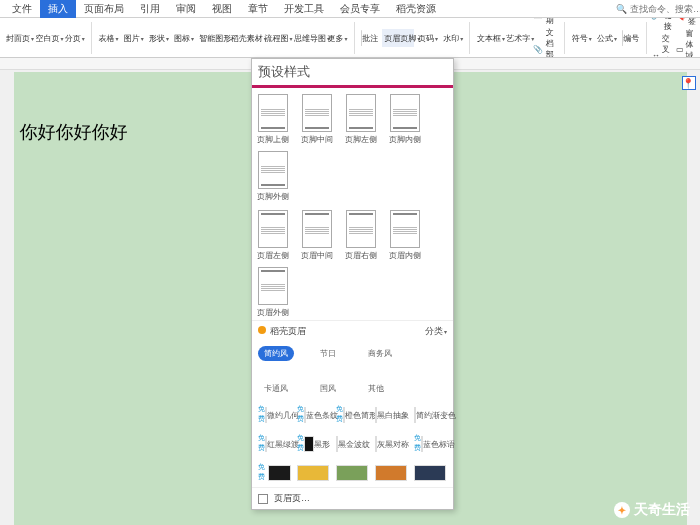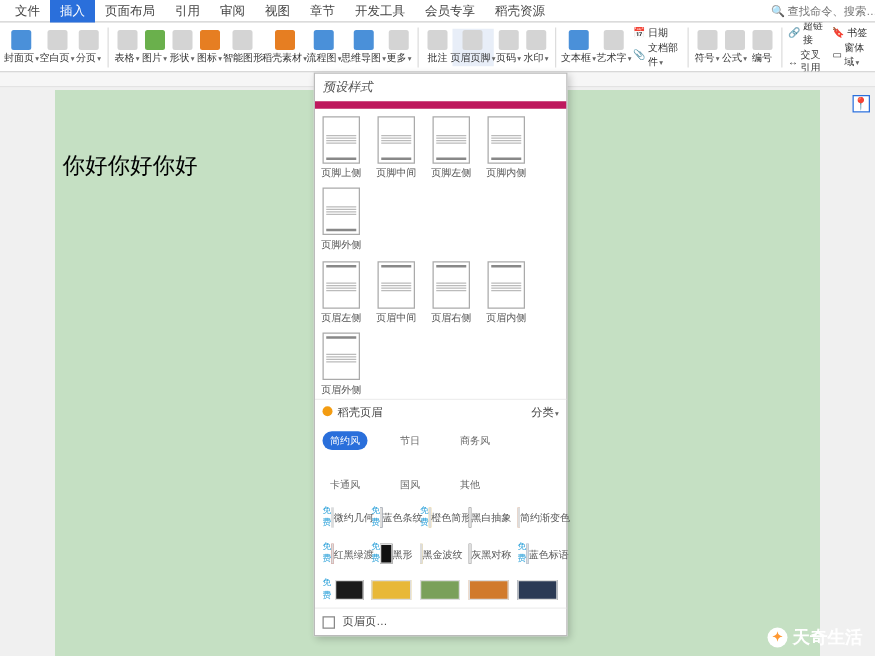--- a/index.html
+++ b/index.html
@@ -1,35 +1,35 @@
 <!DOCTYPE html>
 <html><head>
 <meta charset="utf-8">
 <style>
 * { box-sizing: border-box; margin: 0; padding: 0; }
 body { width: 700px; height: 525px; font-family: "Microsoft YaHei", sans-serif; font-size: 10px; background: #fff; overflow: hidden; position: relative; }
 .tab-bar { height: 18px; display: flex; align-items: center; border-bottom: 1px solid #d0d0d0; padding-left: 4px; }
 .tab { padding: 2px 8px; font-size: 10px; color: #444; cursor: pointer; }
 .tab.active { background: #2a6fdb; color: #fff; }
 .ribbon { height: 40px; display: flex; align-items: center; border-bottom: 1px solid #ccc; padding: 2px 4px; gap: 2px; overflow: hidden; }
-.ribbon-btn { display: flex; flex-direction: column; align-items: center; padding: 1px 2px; min-width: 20px; }
+.ribbon-btn { display: flex; flex-direction: row; align-items: center; padding: 1px 2px; min-width: 20px; }
 .ribbon-btn .icon { width: 16px; height: 16px; background: #d4d4d4; border-radius: 2px; }
 .ribbon-btn .icon.blue { background: #4a90d9; }
 .ribbon-btn .icon.green { background: #6ab04c; }
 .ribbon-btn .icon.orange { background: #e67e22; }
 .ribbon-btn .lbl { font-size: 8px; color: #333; margin-top: 1px; white-space: nowrap; }
 .with-caret::after { content: "▾"; font-size: 6px; margin-left: 1px; color: #666; }
 .ribbon-sep { width: 1px; height: 32px; background: #ddd; margin: 0 3px; }
 .ruler-area { height: 12px; border-bottom: 1px solid #ddd; background: #f6f6f6; }
 .canvas { position: relative; width: 100%; height: 455px; background: linear-gradient(#f0f0f0, #f0f0f0); display: flex; justify-content: center; }
-.page { margin-top: 2px; width: 612px; background: #c5e0c3; position: relative; }
+.page { margin-top: 2px; width: 673px; background: #c5e0c3; position: relative; }
 .page-text { position: absolute; top: 48px; left: 6px; font-family: "SimSun", serif; font-size: 18px; color: #000; }
 .colormark { position: absolute; right: 4px; top: 6px; width: 14px; height: 14px; border: 1px solid #2a6fdb; background: #fff; display: flex; align-items: center; justify-content: center; color: #2a6fdb; z-index: 30; }
 .dropdown { position: absolute; left: 251px; top: 58px; width: 203px; background: #fff; border: 1px solid #bbb; box-shadow: 2px 2px 6px rgba(0,0,0,.2); z-index: 20; }
-.dd-title { font-size: 10px; color: #555; padding: 4px 6px; border-bottom: 6px solid #be185d; font-style: italic; }
+.dd-title { font-size: 13px; color: #555; padding: 4px 6px; border-bottom: 3px solid #be185d; }
 .dd-section { padding: 6px 6px 2px 6px; }
 .tmpl-grid { display: flex; flex-wrap: wrap; gap: 6px 14px; justify-content: flex-start; }
 .tmpl { width: 30px; display: flex; flex-direction: column; align-items: center; cursor: pointer; }
 .tmpl-box { width: 30px; height: 38px; border: 1px solid #aaa; background: #fff; display: flex; flex-direction: column; justify-content: space-between; padding: 2px; }
 .tmpl-box .hline { height: 2px; background: #888; width: 100%; }
 .tmpl-lines { display: flex; flex-direction: column; gap: 1px; flex: 1; justify-content: center; }
 .tmpl-lines span { height: 1px; background: #bbb; width: 100%; }
 .tmpl-lbl { font-size: 8px; color: #555; margin-top: 2px; white-space: nowrap; }
 .dd-sub { display: flex; align-items: center; justify-content: space-between; padding: 4px 6px; border-top: 1px solid #eee; font-size: 9px; color: #444; }
 .dd-sub .dot { width: 8px; height: 8px; border-radius: 50%; display: inline-block; margin-right: 4px; }

